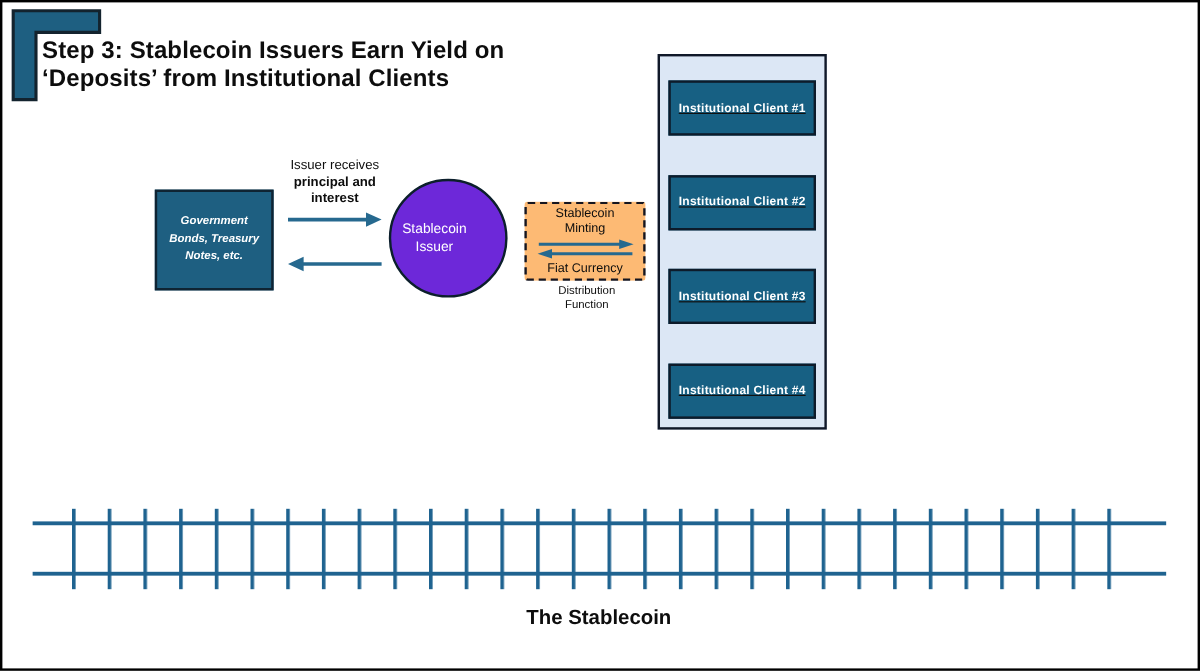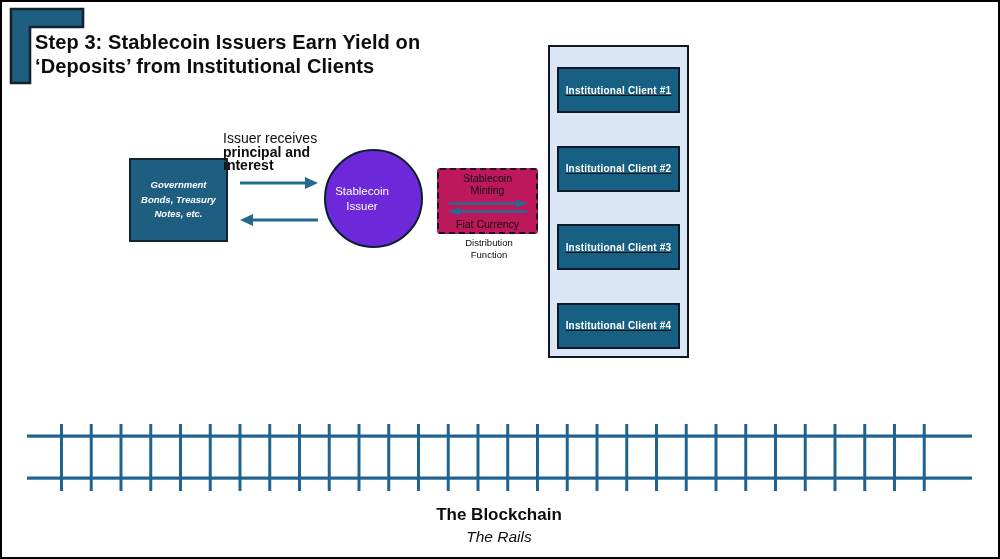--- a/index.html
+++ b/index.html
@@ -42,21 +42,22 @@
     line-height: 1.55;
     display: flex; align-items: center; justify-content: center;
     text-align: center;
     padding: 4px 6px;
     font-style: italic;
   }
 
   
   .flow-label {
     width: 112px;
-    font-size: 14px;
+    text-align: center;
+    font-size: 11px;
     line-height: 13.5px;
     color: #0d0d0d;
   }
   .flow-label .ln { display: block; }
   .flow-label .bold, .flow-label b { font-weight: bold; }
   .top-label { left: 221px; top: 130px; }
   .bottom-label { left: 221px; top: 227px; }
 
   .arrow-top { left: 237px; top: 174px; }
   .arrow-bottom { left: 237px; top: 211px; }
@@ -73,21 +74,21 @@
     line-height: 1.3;
     display: flex; align-items: center; justify-content: flex-start;
     text-align: center;
   }
   .circle span { max-width: 72px; display: inline-block; }
 
   
   .dashed-box {
     left: 435px; top: 166px;
     width: 101px; height: 66px;
-    background: #be185d;
+    background: #fdba74;
     border: 2.5px dashed #15151f;
     border-radius: 3px;
     display: flex; flex-direction: column;
     align-items: center; justify-content: center;
     text-align: center;
     font-size: 10.5px;
     line-height: 1.15;
     color: #0d0d0d;
   }
   .dashed-box .mint { max-width: 78px; }
@@ -200,17 +201,16 @@
       <pattern id="ties" x="33" y="0" width="29.75" height="69" patternUnits="userSpaceOnUse">
         <rect x="0" y="0" width="3" height="69" fill="#1f6390"></rect>
       </pattern>
     </defs>
     <rect x="33" y="1" width="871" height="67" fill="url(#ties)"></rect>
     <rect x="0" y="11.5" width="945" height="3.2" fill="#1f6390"></rect>
     <rect x="0" y="53.5" width="945" height="3.2" fill="#1f6390"></rect>
   </svg>
 
   <div class="abs rail-caption">
-    <div class="rail-title">The Blockchain</div>
-    <div class="rail-subtitle">The Rails</div>
+    <div class="rail-title">The Stablecoin</div>
   </div>
 
 </div>
 
 </body></html>

